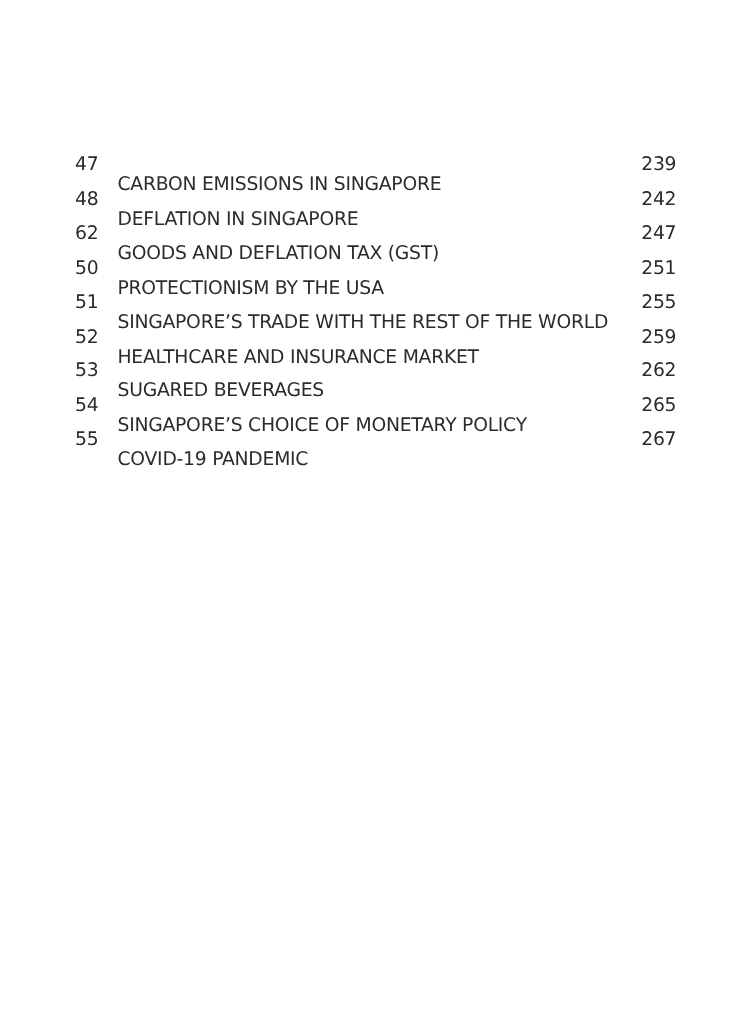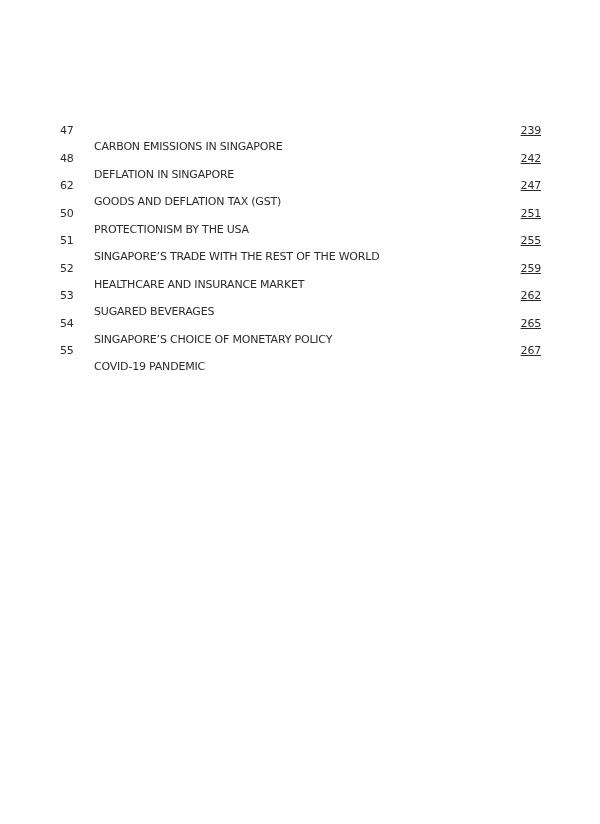--- a/index.html
+++ b/index.html
@@ -1,22 +1,22 @@
 <!DOCTYPE html>
 <html><head>
   <meta charset="utf-8">
   <style>
     html, body { margin: 0; padding: 0; background: #ffffff; }
     body { width: 600px; height: 824px; position: relative; overflow: hidden;
            font-family: "DejaVu Sans", "Liberation Sans", sans-serif; color: #2b2b2b; }
     .toc { position: absolute; left: 60px; top: 122px; width: 481px; }
-    .row { position: relative; height: 27.5px; line-height: 18px; font-size: 11px; letter-spacing: -0.2px; }
+    .row { position: relative; height: 27.5px; line-height: 18px; font-size: 15px; letter-spacing: -0.2px; }
     .num { position: absolute; left: 0; top: 0; width: 30px; }
     .title { position: absolute; left: 34px; top: 16px; white-space: nowrap; }
-    .page { position: absolute; right: 0; top: 0; text-align: right; text-decoration: underline; }
+    .page { position: absolute; right: 0; top: 0; text-align: right; }
   </style>
 </head>
 <body>
 
 <div class="toc">
   <div class="row">
     <span class="num">47</span>
     <span class="title">CARBON EMISSIONS IN SINGAPORE</span>
     <span class="page">239</span>
   </div>

